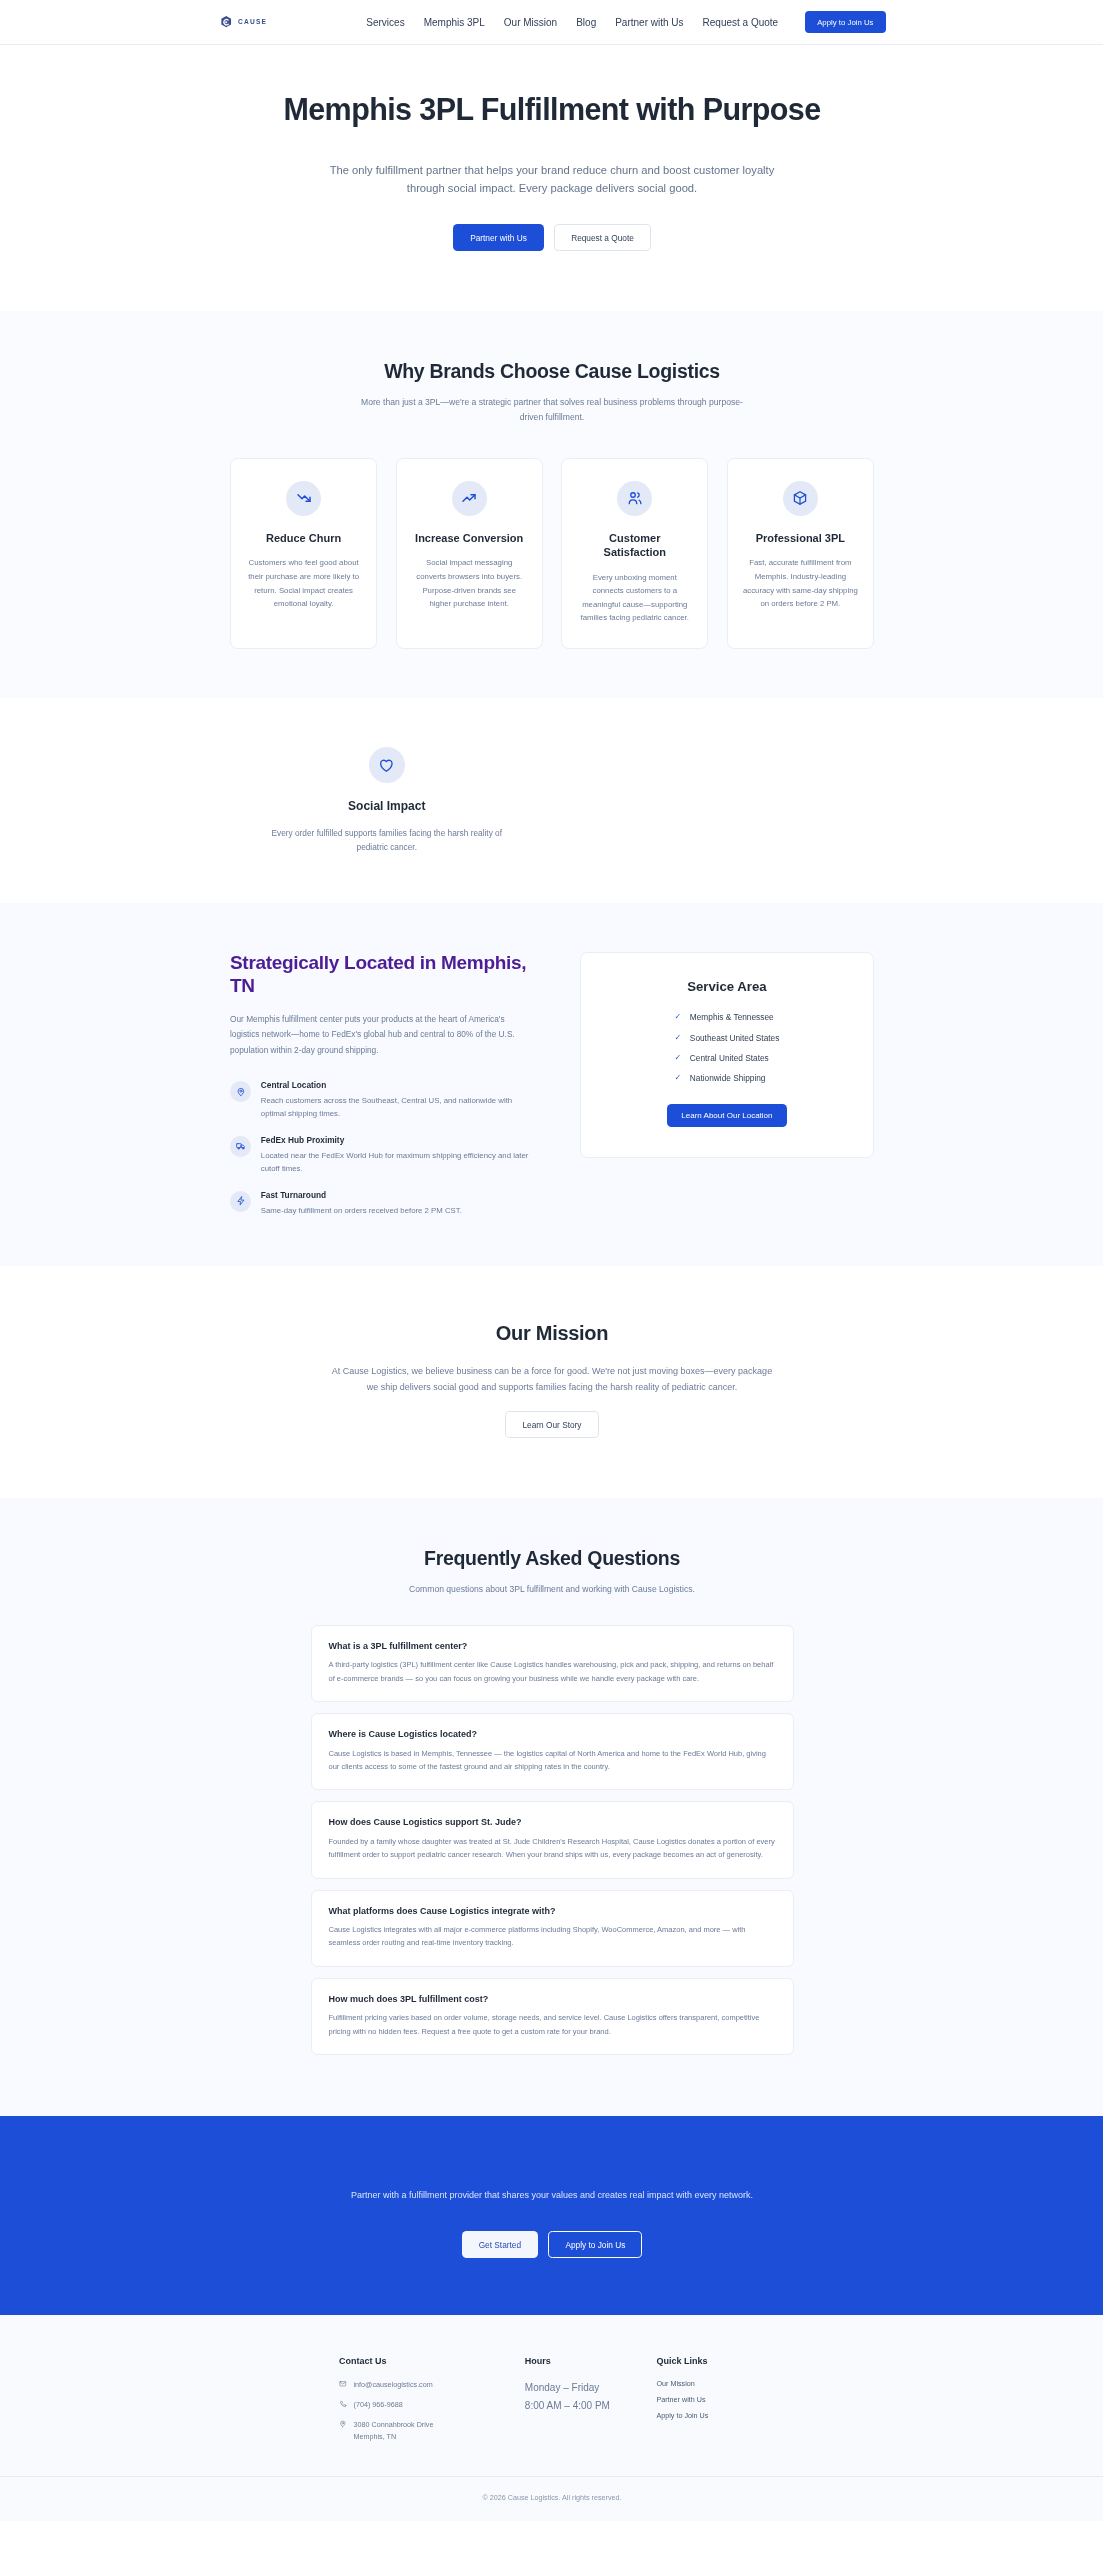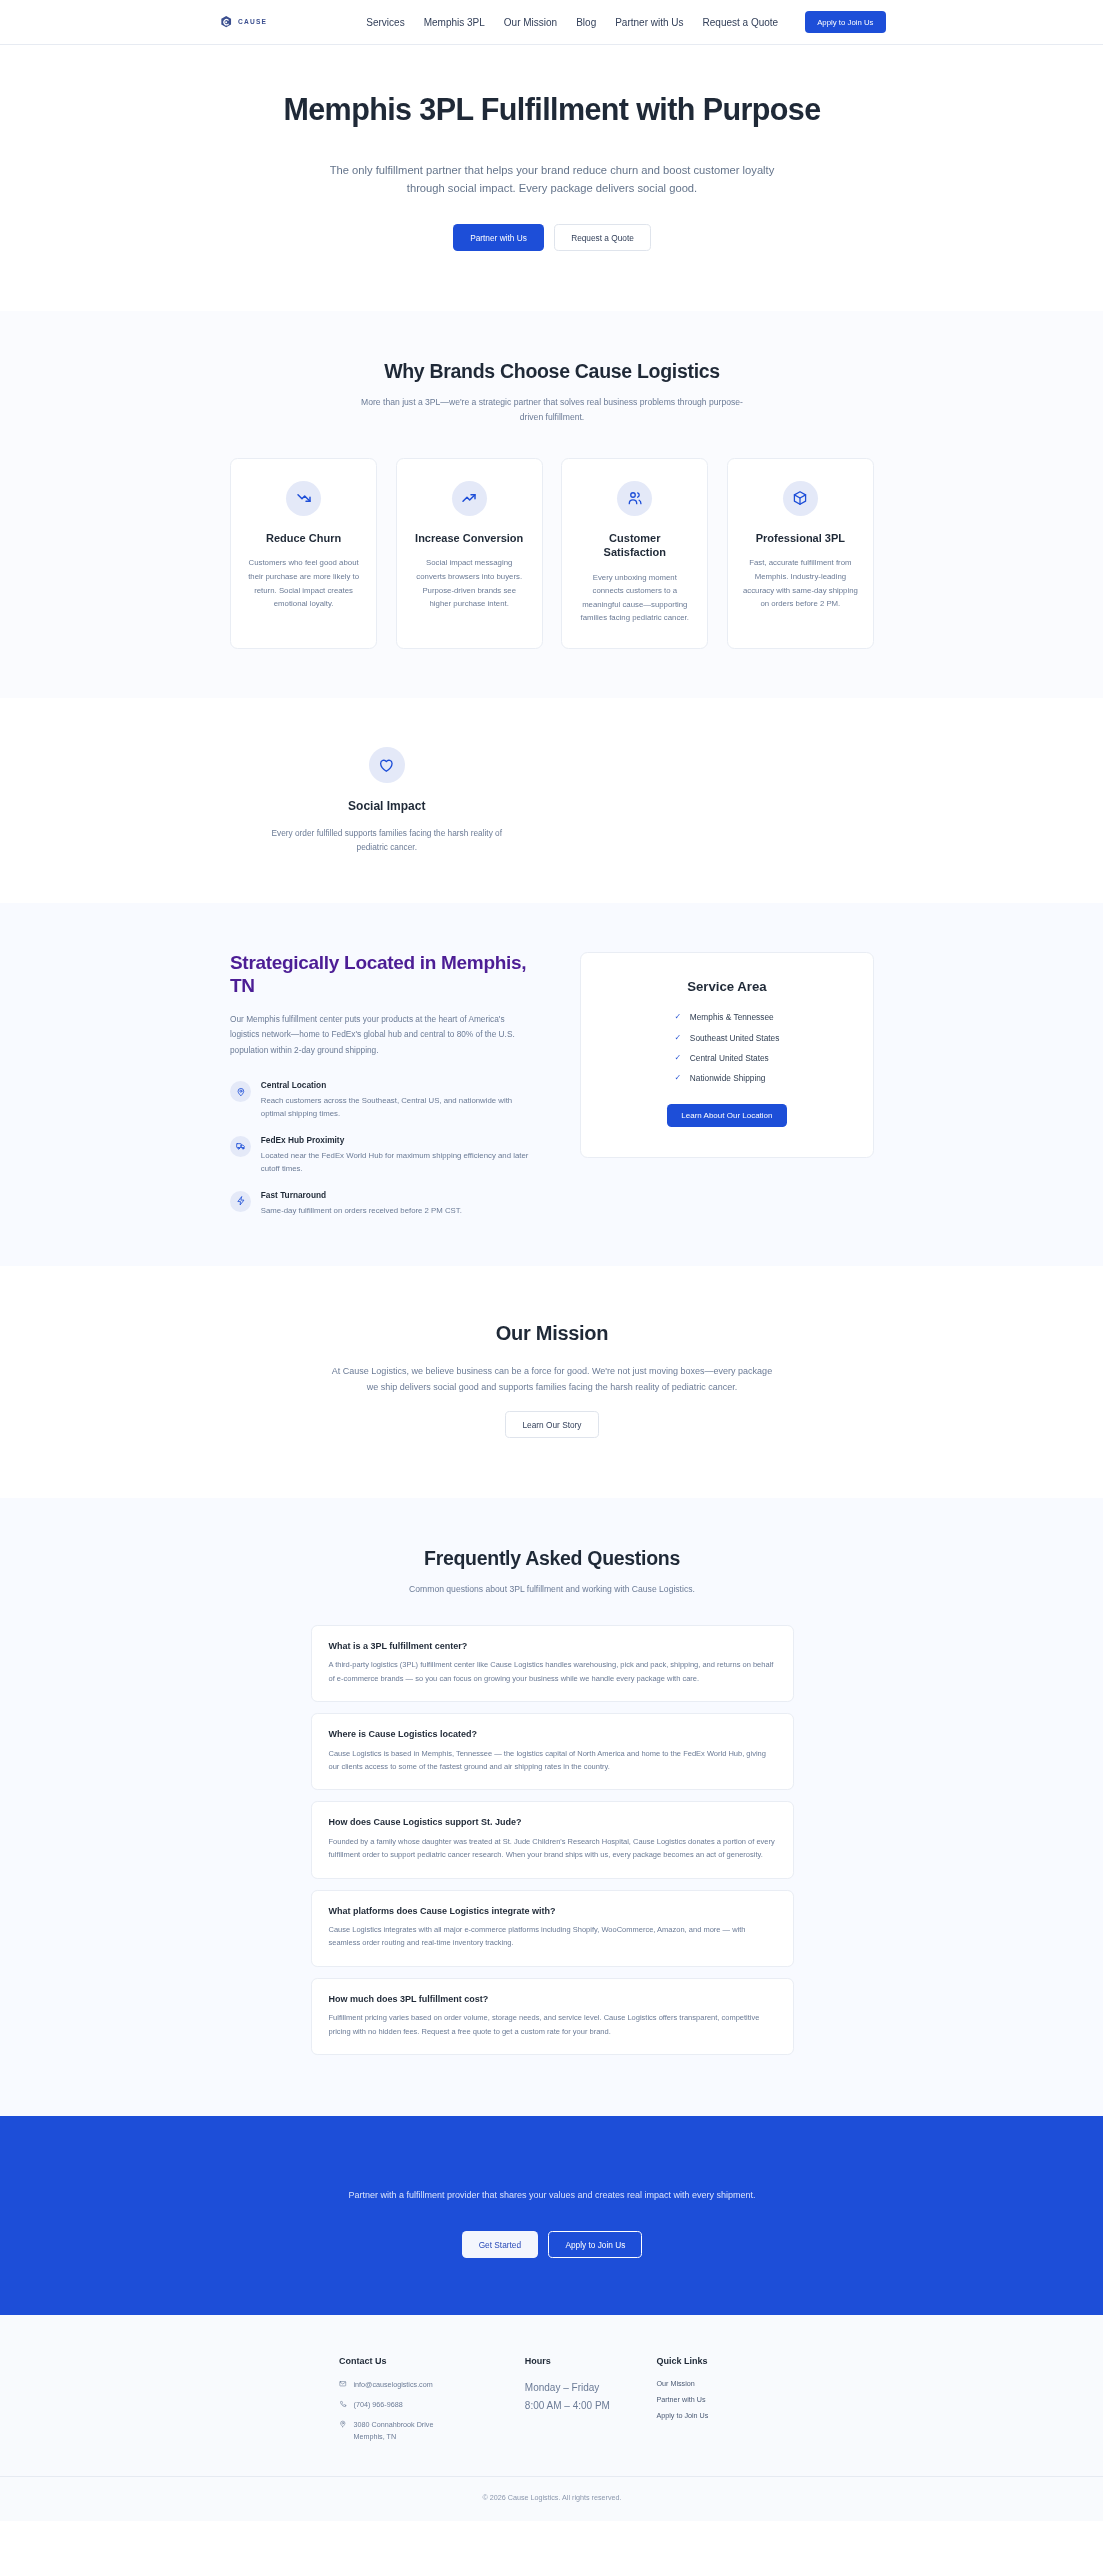--- a/index.html
+++ b/index.html
@@ -415,21 +415,21 @@
         <div class="faq-item">
           <div class="faq-q">How much does 3PL fulfillment cost?</div>
           <div class="faq-a">Fulfillment pricing varies based on order volume, storage needs, and service level. Cause Logistics offers transparent, competitive pricing with no hidden fees. Request a free quote to get a custom rate for your brand.</div>
         </div>
       </div>
     </div>
   </section>
 
   <section class="cta">
     <div class="container">
-      <p>Partner with a fulfillment provider that shares your values and creates real impact with every shipment.</p>
+      <p>Partner with a fulfillment provider that shares your values and creates real impact with every network.</p>
       <div class="cta-actions">
         <a class="btn btn-light" href="#">Get Started</a>
         <a class="btn btn-ghost" href="#">Apply to Join Us</a>
       </div>
     </div>
   </section>
 
   <footer class="footer">
     <div class="foot-grid">
 

